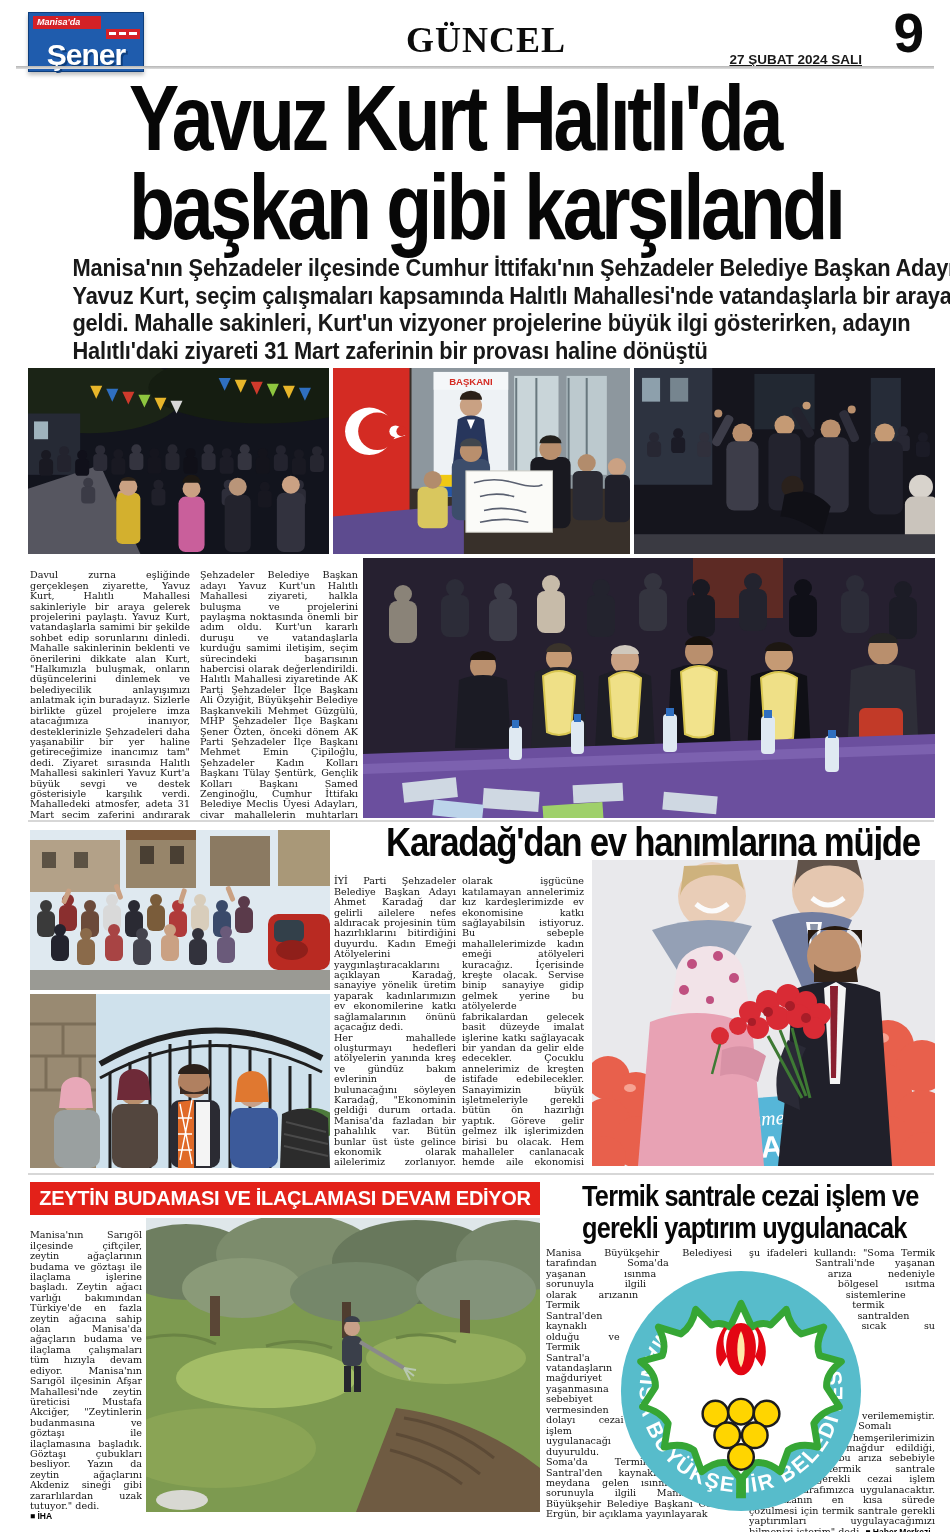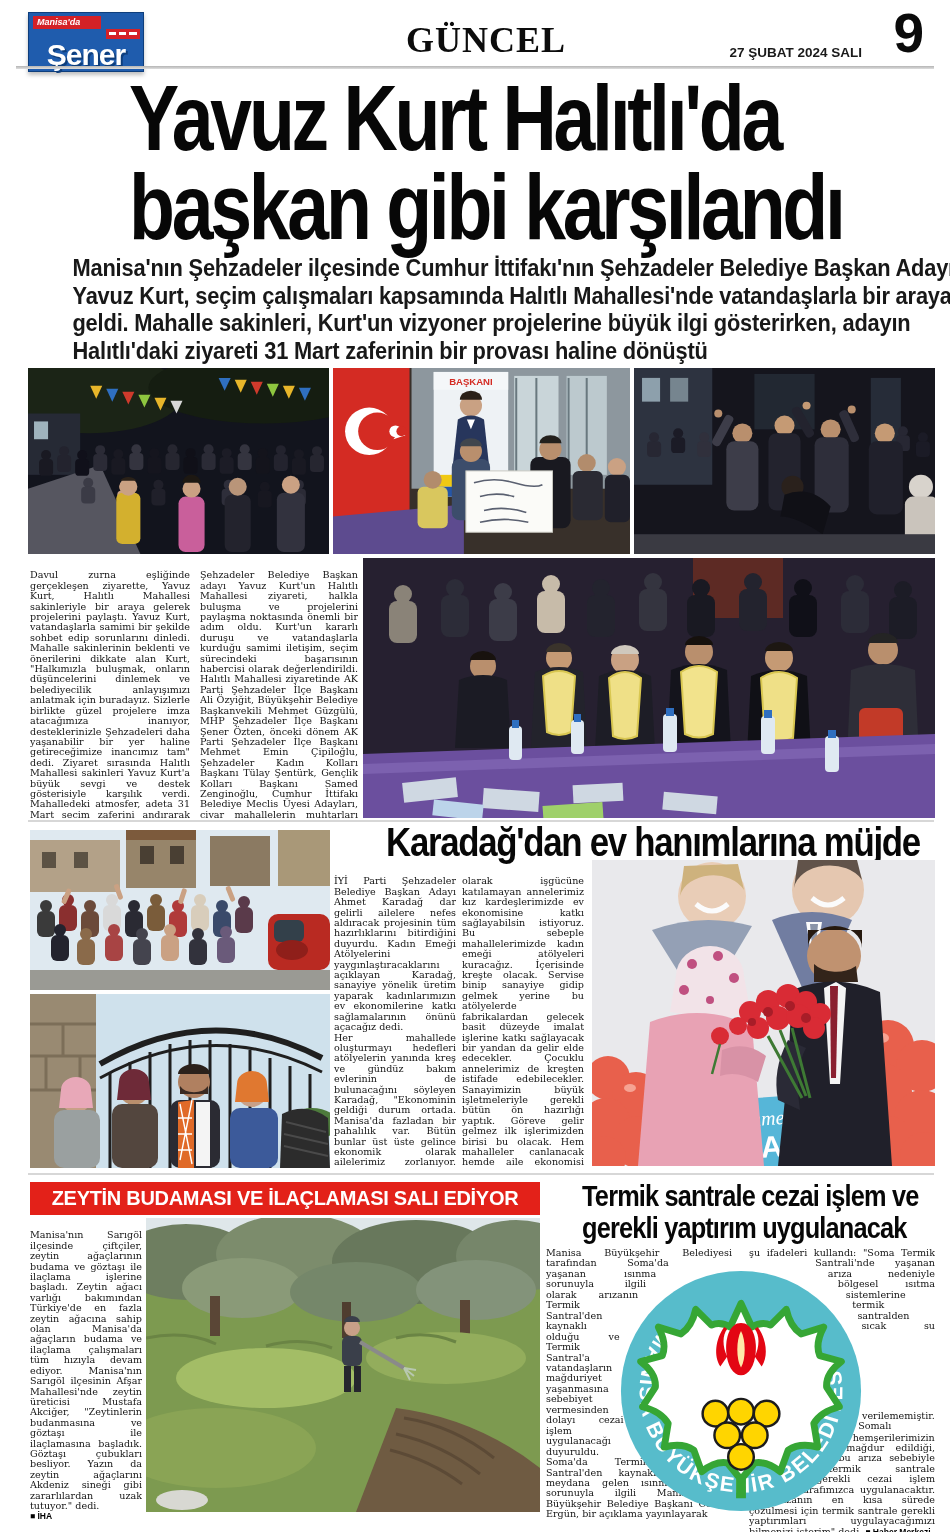--- a/index.html
+++ b/index.html
@@ -11,21 +11,21 @@
   .logo-box{left:28px;top:12px;width:114px;height:58px;background:#1f5cad;border:1px solid #0e3e7c;box-shadow:0 3px 4px rgba(0,0,0,.25);}
   .logo-red{position:absolute;left:4px;top:3px;width:68px;height:13px;background:#d42127;
             font:italic 700 9px/13px "Liberation Sans",sans-serif;color:#fff;padding-left:4px;box-sizing:border-box;}
   .logo-tag{position:absolute;right:3px;top:16px;width:34px;height:10px;background:#d42127;}
   .logo-tag i{position:absolute;top:3px;height:3px;background:#fff;}
   .logo-main{position:absolute;left:2px;bottom:1px;width:110px;text-align:center;
              font:700 30px/30px "Liberation Sans",sans-serif;color:#fff;letter-spacing:-1px;
              text-shadow:2px 2px 0 #0e3e7c;}
   .section-title{left:0;right:0;top:22px;text-align:center;
                  font:700 36px/36px "Liberation Serif",serif;letter-spacing:1px;color:#0c0c0c;margin-left:22px;}
-  .issue-date{right:88px;top:45px;font:600 13.5px "Liberation Sans",sans-serif;color:#1a1a1a;}
+  .issue-date{right:88px;top:52px;font:600 13.5px "Liberation Sans",sans-serif;color:#1a1a1a;text-decoration:underline;}
   .page-num{right:26px;top:6px;font:700 55px/55px "Liberation Sans",sans-serif;color:#0a0a0a;}
   .header-rule{left:16px;top:66px;width:918px;height:3px;background:linear-gradient(#b5b5b5,#dedede);}
 
   
   .lead-headline{left:28px;top:74px;width:1105px;font:900 92px/0.97 "Liberation Sans",sans-serif;
                  letter-spacing:-4px;color:#070707;transform:scaleX(0.817);}
   .standfirst{left:28px;top:254px;width:988px;font:700 24px/1.15 "Liberation Sans",sans-serif;
               letter-spacing:-.2px;color:#181818;transform:scaleX(0.91);}
   .photo{position:absolute;overflow:hidden;background:#7dd3fc;}
   .photo svg{display:block;width:100%;height:100%;}
@@ -539,21 +539,21 @@
             <circle cx="160" cy="162" r="4"></circle>
           </g>
         <circle cx="128" cy="176" r="9" fill="#d92b35"></circle>
           <path d="M128 184 L120 214" stroke="#3e7a34" stroke-width="2.5"></path>
       </g>
     </svg>
   </div>
 
   <div class="abs hairline" style="left:28px;top:1173px;width:906px"></div>
 
-  <div class="abs red-banner">ZEYTİN BUDAMASI VE İLAÇLAMASI SALI EDİYOR</div>
+  <div class="abs red-banner">ZEYTİN BUDAMASI VE İLAÇLAMASI DEVAM EDİYOR</div>
   <div class="abs bodytext" style="left:30px;top:1220px;width:112px;height:300px">
     <span class="txt">Manisa'nın Sarıgöl ilçesinde çiftçiler, zeytin ağaçlarının budama ve göztaşı ile ilaçlama işlerine başladı. Zeytin ağacı varlığı bakımından Türkiye'de en fazla zeytin ağacına sahip olan Manisa'da ağaçların budama ve ilaçlama çalışmaları tüm hızıyla devam ediyor. Manisa'nın Sarıgöl ilçesinin Afşar Mahallesi'nde zeytin üreticisi Mustafa Akciğer, "Zeytinlerin budanmasına ve göztaşı ile ilaçlamasına başladık. Göztaşı çubukları besliyor. Yazın da zeytin ağaçlarını Akdeniz sineği gibi zararlılardan uzak tutuyor." dedi.</span>
     <span class="byline">■ İHA</span>
   </div>
 
   <div class="photo" style="left:146px;top:1218px;width:394px;height:294px">
     <svg viewBox="0 0 394 294" preserveAspectRatio="none">
       <rect width="394" height="294" fill="#7d9a50"></rect>
       <rect x="0" y="0" width="394" height="26" fill="#dfe7ea"></rect>
       <g>

